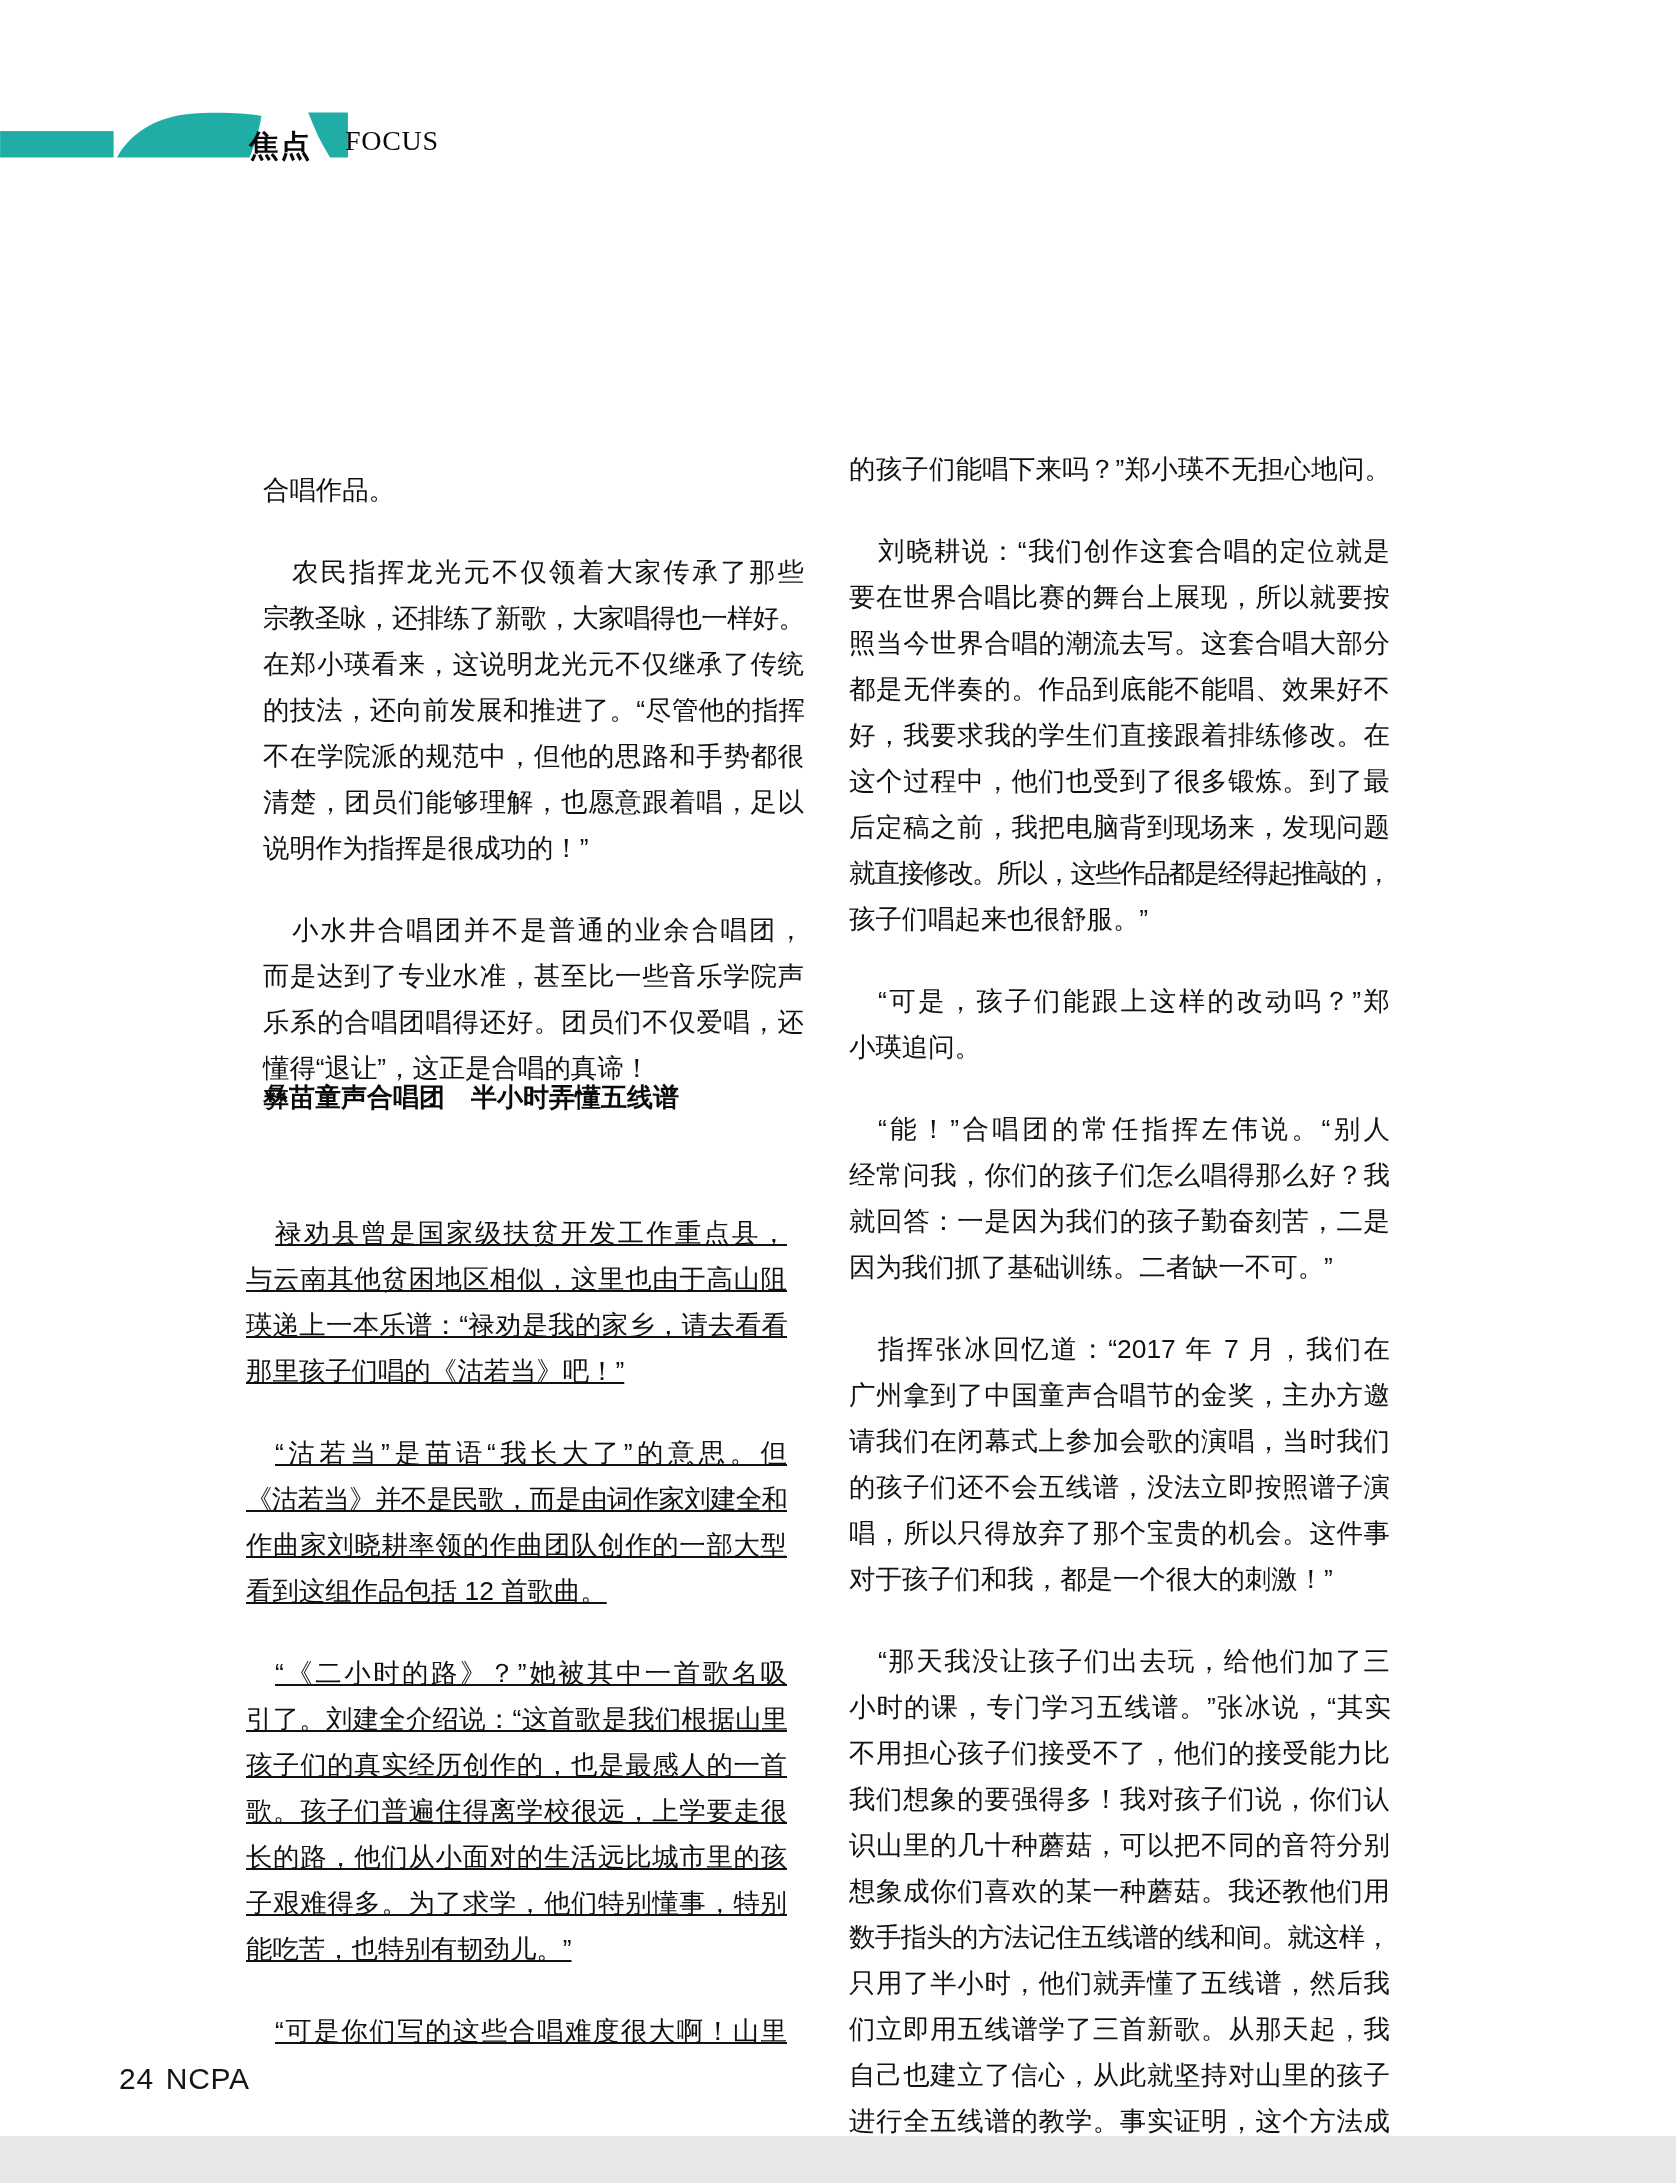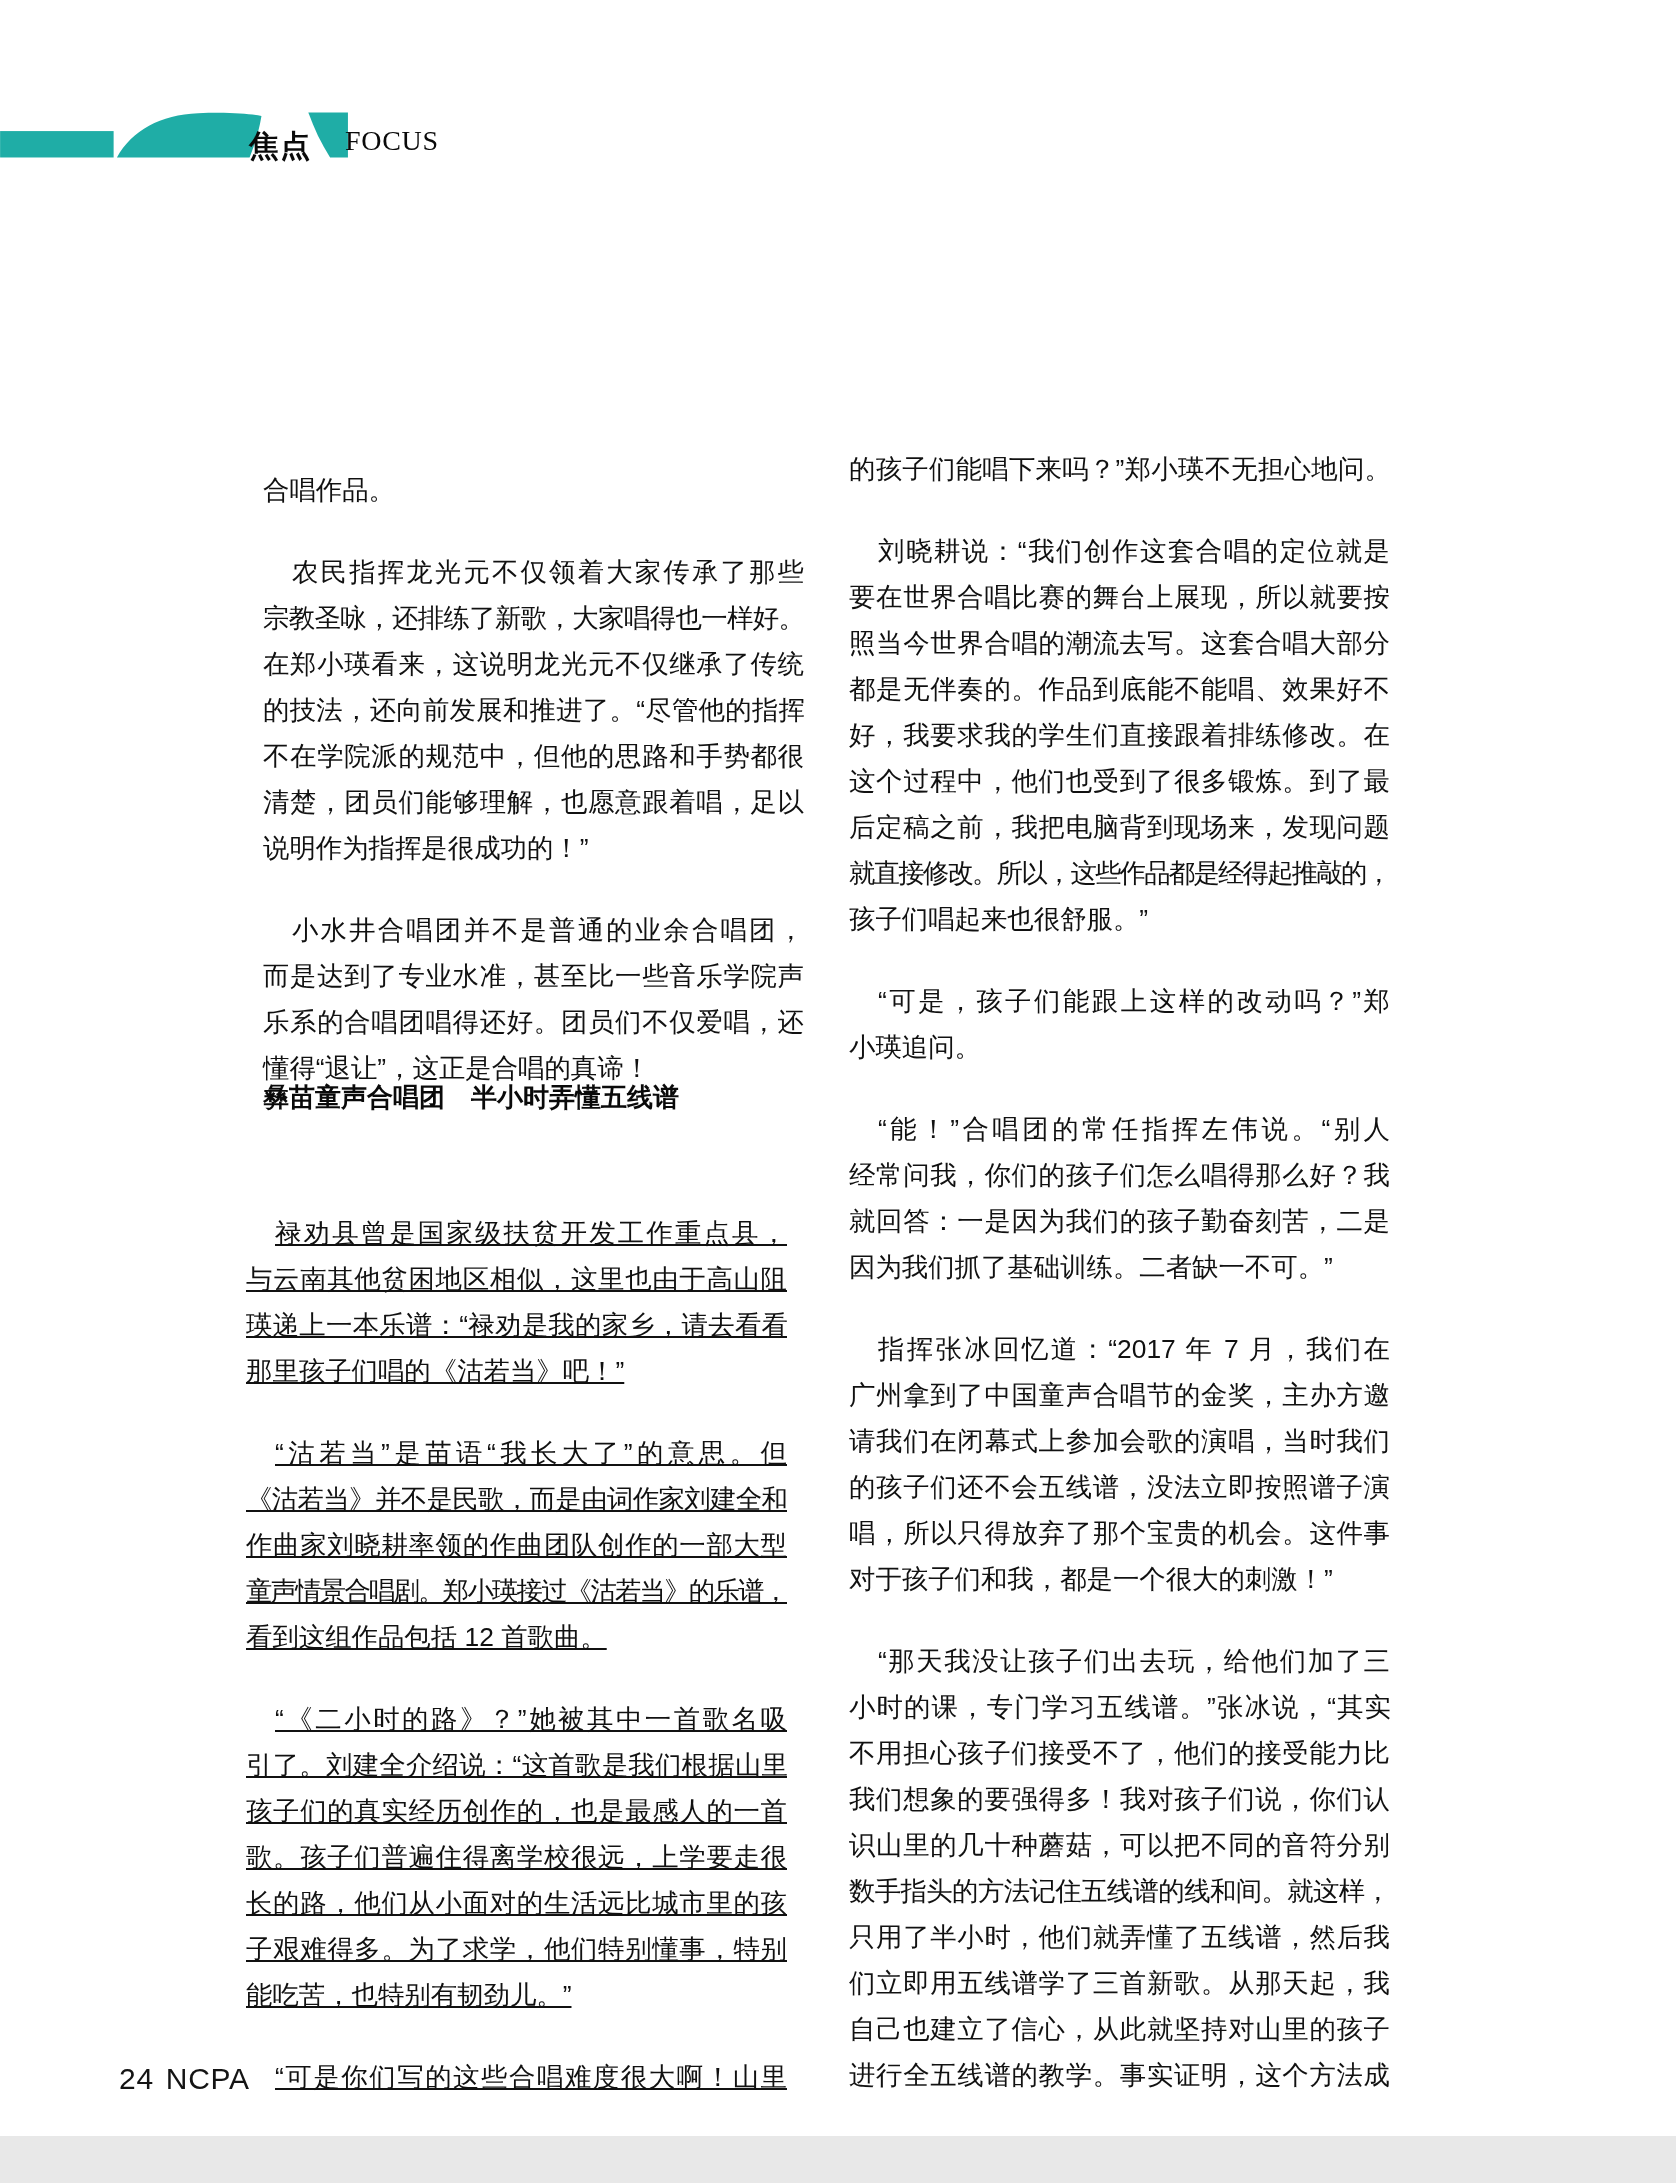--- a/index.html
+++ b/index.html
@@ -85,21 +85,20 @@
     <h2 class="heading">彝苗童声合唱团　半小时弄懂五线谱</h2>
 
     <section class="col" id="left-bottom">
         <div class="line ind">禄劝县曾是国家级扶贫开发工作重点县，</div>
         <div class="line">与云南其他贫困地区相似，这里也由于高山阻</div>
         <div class="line sq">瑛递上一本乐谱：“禄劝是我的家乡，请去看看</div>
         <div class="line noj">那里孩子们唱的《沽若当》吧！”</div>
         <div class="line ind">“沽若当”是苗语“我长大了”的意思。但</div>
         <div class="line sq">《沽若当》并不是民歌，而是由词作家刘建全和</div>
         <div class="line">作曲家刘晓耕率领的作曲团队创作的一部大型</div>
-        <div class="line sq2">童声情景合唱剧。郑小瑛接过《沽若当》的乐谱，</div>
         <div class="line noj">看到这组作品包括 12 首歌曲。</div>
         <div class="line ind">“《二小时的路》？”她被其中一首歌名吸</div>
         <div class="line sq">引了。刘建全介绍说：“这首歌是我们根据山里</div>
         <div class="line">孩子们的真实经历创作的，也是最感人的一首</div>
         <div class="line">歌。孩子们普遍住得离学校很远，上学要走很</div>
         <div class="line">长的路，他们从小面对的生活远比城市里的孩</div>
         <div class="line">子艰难得多。为了求学，他们特别懂事，特别</div>
         <div class="line noj">能吃苦，也特别有韧劲儿。”</div>
         <div class="line ind">“可是你们写的这些合唱难度很大啊！山里</div>
       </section>
@@ -125,20 +124,21 @@
         <div class="line">广州拿到了中国童声合唱节的金奖，主办方邀</div>
         <div class="line">请我们在闭幕式上参加会歌的演唱，当时我们</div>
         <div class="line">的孩子们还不会五线谱，没法立即按照谱子演</div>
         <div class="line">唱，所以只得放弃了那个宝贵的机会。这件事</div>
         <div class="line noj">对于孩子们和我，都是一个很大的刺激！”</div>
         <div class="line ind">“那天我没让孩子们出去玩，给他们加了三</div>
         <div class="line sq">小时的课，专门学习五线谱。”张冰说，“其实</div>
         <div class="line">不用担心孩子们接受不了，他们的接受能力比</div>
         <div class="line">我们想象的要强得多！我对孩子们说，你们认</div>
         <div class="line">识山里的几十种蘑菇，可以把不同的音符分别</div>
+        <div class="line">想象成你们喜欢的某一种蘑菇。我还教他们用</div>
         <div class="line sq">数手指头的方法记住五线谱的线和间。就这样，</div>
         <div class="line">只用了半小时，他们就弄懂了五线谱，然后我</div>
         <div class="line">们立即用五线谱学了三首新歌。从那天起，我</div>
         <div class="line">自己也建立了信心，从此就坚持对山里的孩子</div>
         <div class="line">进行全五线谱的教学。事实证明，这个方法成</div>
       </section>
   </main>
 
   <footer class="footer">
     <span>24</span>

